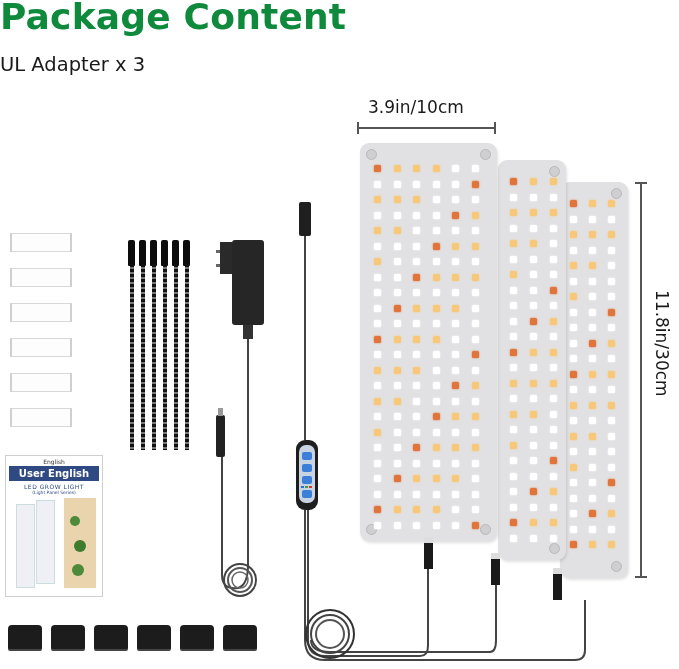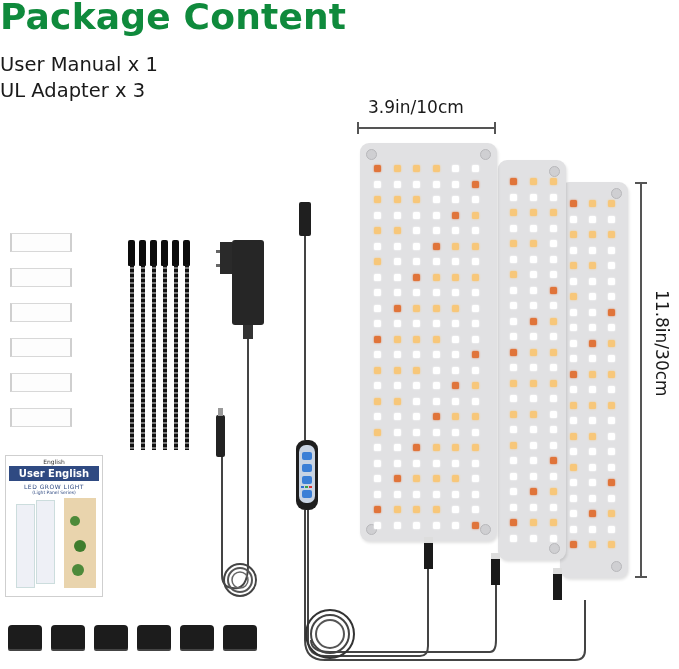--- a/index.html
+++ b/index.html
@@ -26,21 +26,20 @@
   .clip { width: 34px; height: 24px; background: #1c1c1c; border-radius: 4px 4px 2px 2px;
           box-shadow: 0 2px 0 #444; }
   .zip { width: 4px; background: repeating-linear-gradient(#111 0 3px, #777 3px 5px); }
   .zip-head { width: 7px; height: 26px; background: #0c0c0c; border-radius: 2px 2px 1px 1px; }
 </style>
 </head>
 <body>
 
 <div class="abs title">Package Content</div>
 <div class="abs list">
-  <div>User Manual x 1</div>
   <div>UL Adapter x 3</div>
 </div>
 
 <div class="abs dim-h-label">3.9in/10cm</div>
 <div class="abs dim-h-line"></div>
 <div class="abs dim-h-tick" style="left:357px"></div>
 <div class="abs dim-h-tick" style="left:494px"></div>
 
 <div class="abs dim-v-line"></div>
 <div class="abs dim-v-tick" style="top:182px"></div>

